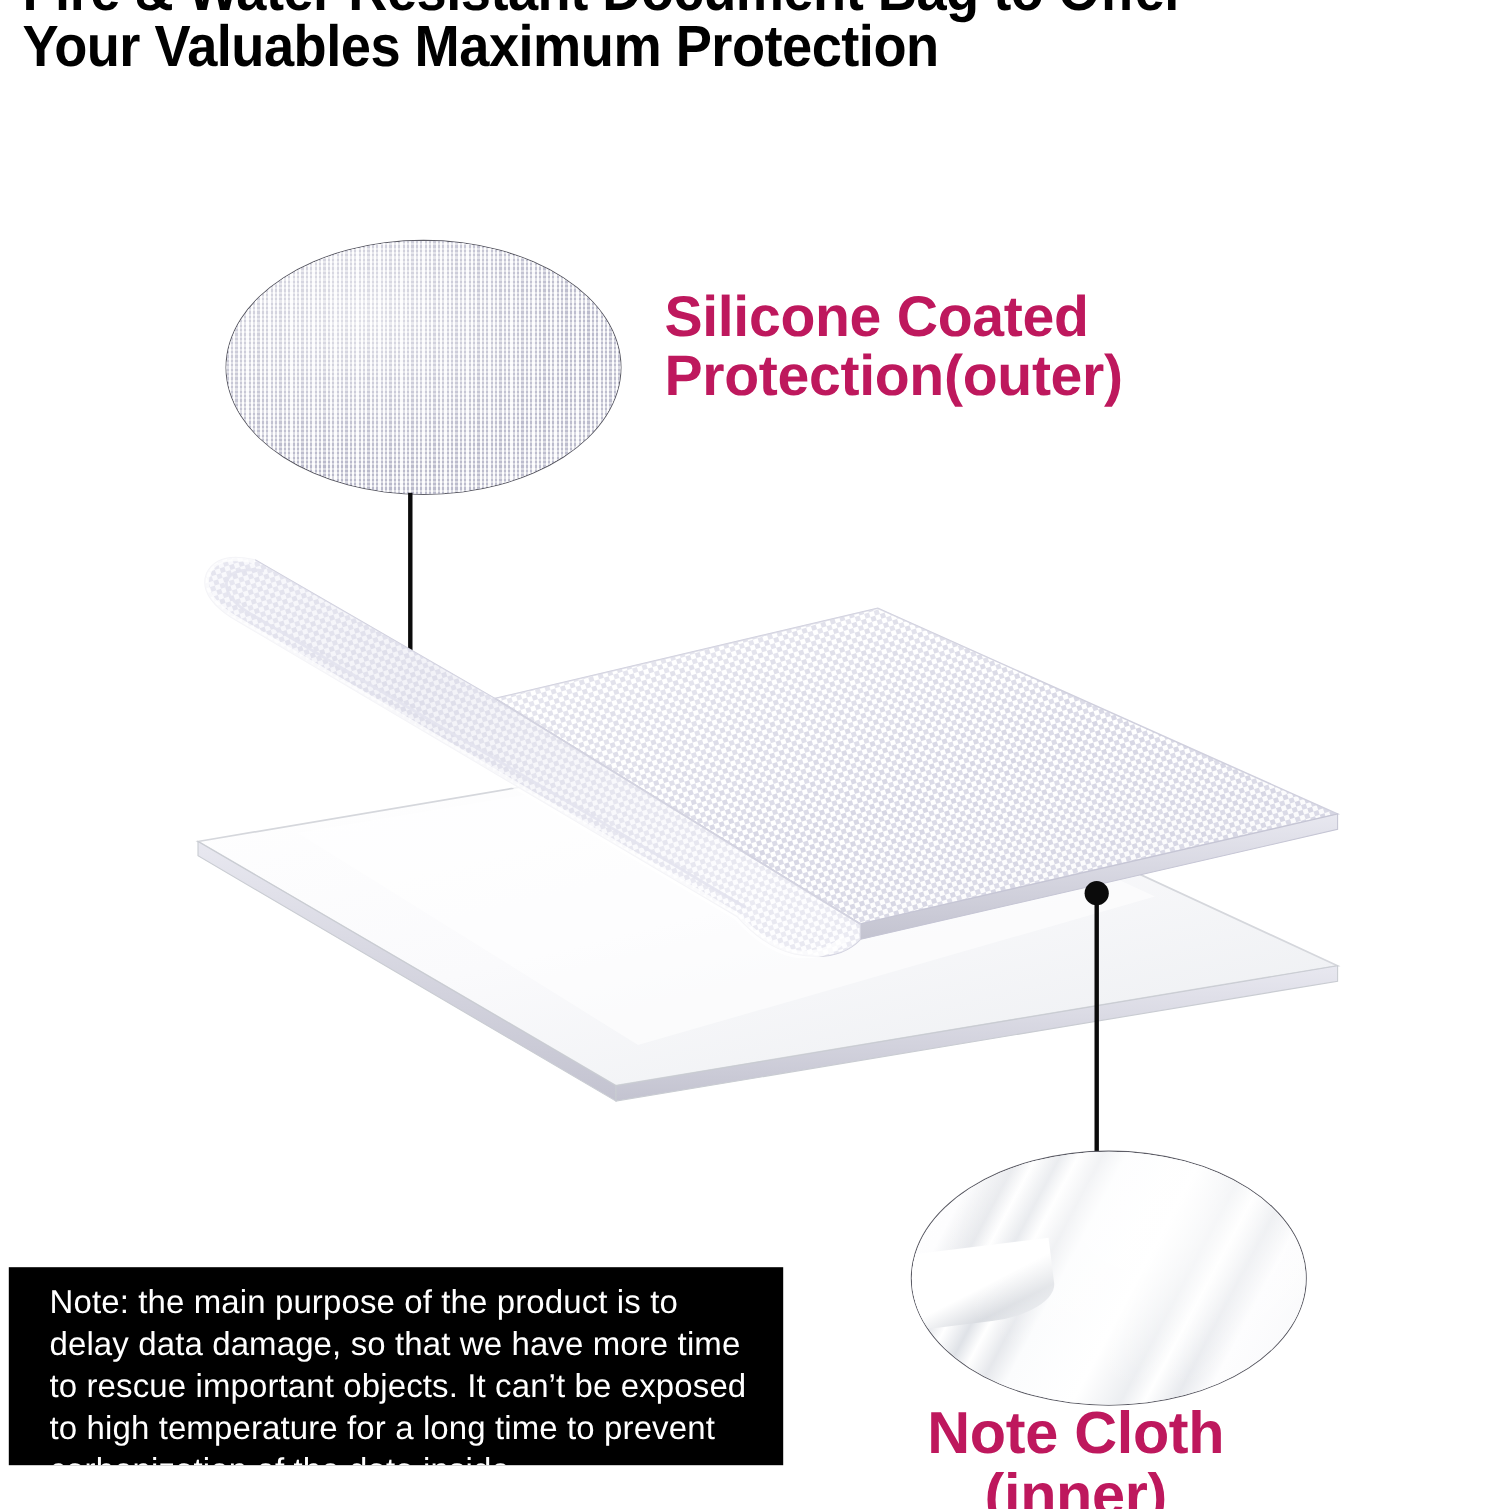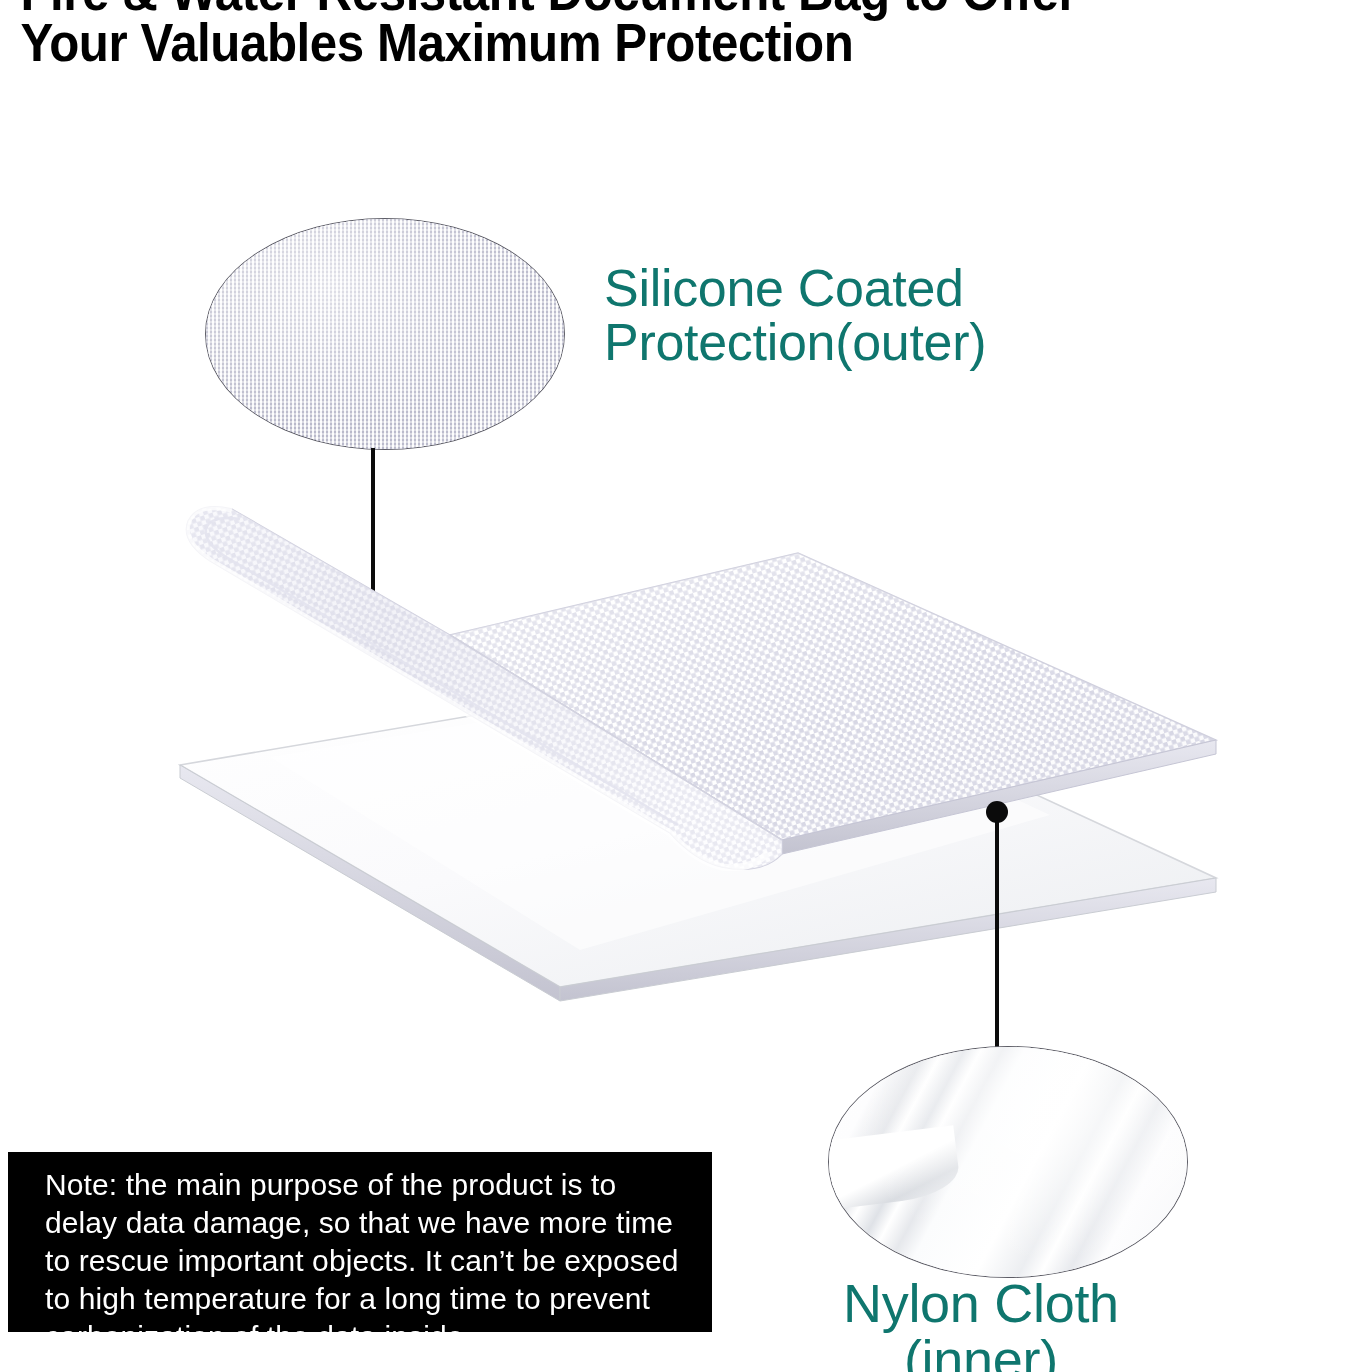--- a/index.html
+++ b/index.html
@@ -25,22 +25,22 @@
     color:#000000;
     white-space:nowrap;
     padding-left:22px;
     transform:scaleX(0.93);
     transform-origin:left center;
   }
 
   
   .label-orange{
     position:absolute;
-    color:#0f766e;
-    font-weight:400;
+    color:#be185d;
+    font-weight:700;
     letter-spacing:-0.3px;
     line-height:1.03;
     white-space:nowrap;
   }
   #label-outer{left:604px;top:262px;font-size:52px;}
   #label-inner{left:843px;top:1276px;font-size:54px;text-align:center;}
 
   
   .swatch{
     position:absolute;border-radius:50%;
@@ -219,21 +219,21 @@
 
   <div class="leader" id="leader-inner"></div>
   <div class="dot" id="dot-inner"></div>
   <div class="swatch" id="swatch-inner">
     <div class="nylon"></div>
     <div class="fold"></div>
     <div class="sheen"></div>
   </div>
 
   <div class="label-orange" id="label-inner">
-    <div>Nylon Cloth</div>
+    <div>Note Cloth</div>
     <div>(inner)</div>
   </div>
 
   <div id="note-box">
     <div id="note-text">Note: the main purpose of the product is to delay data damage, so that we have more time to rescue important objects. It can’t be exposed to high temperature for a long time to prevent carbonization of the data inside.</div>
   </div>
 
 </div>
 
 </body></html>

